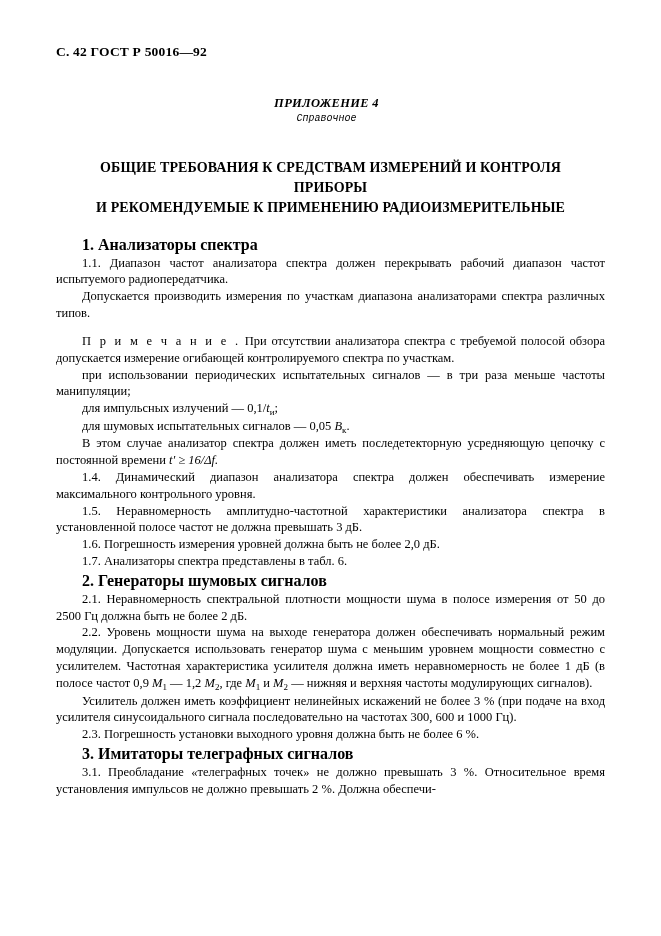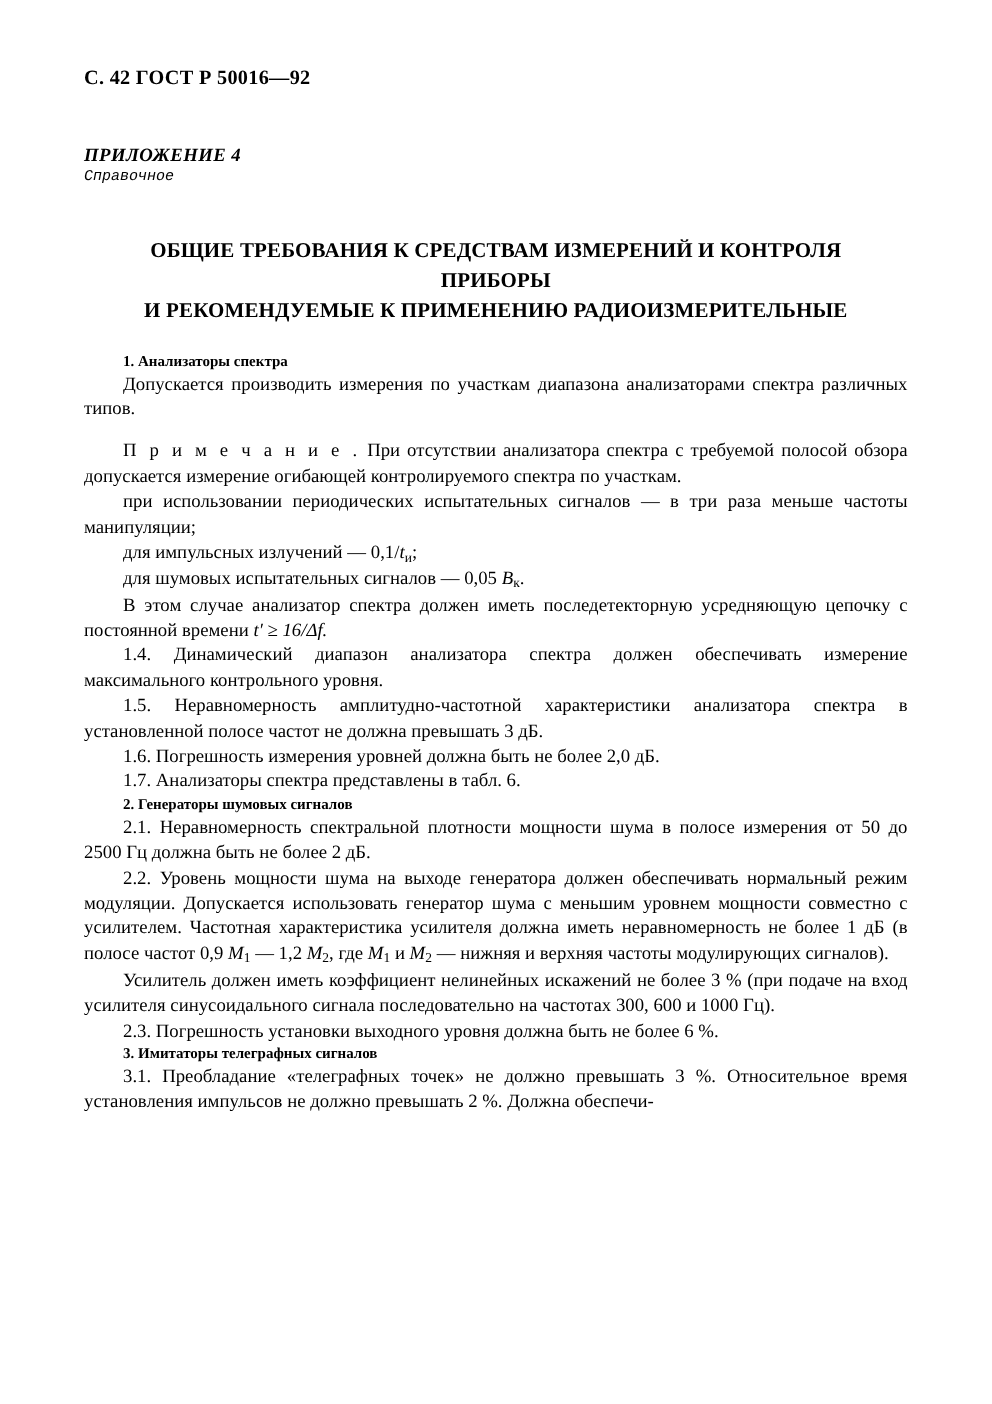--- a/index.html
+++ b/index.html
@@ -25,21 +25,21 @@
   }
   .header {
     font-family: "Liberation Serif", serif;
     font-size: 13.5px;
     font-weight: bold;
     letter-spacing: 0.2px;
     margin-bottom: 36px;
     white-space: nowrap;
   }
   .appendix-block {
-    text-align: left;
+    text-align: center;
     margin-right: 8px;
     margin-bottom: 34px;
   }
   .appendix-title {
     font-size: 12.5px;
     font-style: italic;
     font-weight: bold;
     letter-spacing: 0.3px;
   }
   .appendix-sub {
@@ -50,21 +50,21 @@
   }
   .doc-title {
     text-align: center;
     font-size: 14px;
     font-weight: bold;
     line-height: 1.42;
     margin: 0 8px 18px 8px;
     letter-spacing: 0.1px;
   }
   .section-head {
-    font-size: 10px;
+    font-size: 16px;
     font-weight: bold;
     text-indent: 26px;
     margin-top: 2px;
     margin-bottom: 1px;
   }
   p.para {
     font-size: 12.5px;
     line-height: 1.345;
     text-align: justify;
     text-indent: 26px;
@@ -99,20 +99,21 @@
   </div>
 
   <div class="doc-title">
     <div>ОБЩИЕ ТРЕБОВАНИЯ К СРЕДСТВАМ ИЗМЕРЕНИЙ И КОНТРОЛЯ</div>
     <div>ПРИБОРЫ</div>
     <div>И РЕКОМЕНДУЕМЫЕ К ПРИМЕНЕНИЮ РАДИОИЗМЕРИТЕЛЬНЫЕ</div>
   </div>
 
   <div class="section-head">1. Анализаторы спектра</div>
 
+  <p class="para">1.1. Диапазон частот анализатора спектра должен перекрывать рабочий диапазон частот испытуемого радиопередатчика.</p>
   <p class="para">Допускается производить измерения по участкам диапазона анализаторами спектра различных типов.</p>
 
   <p class="para gap-above"><span class="note-sp">П р и м е ч а н и е .</span> <span>При отсутствии анализатора спектра с требуемой полосой обзора допускается измерение огибающей контролируемого спектра по участкам.</span></p>
 
   <p class="para">при использовании периодических испытательных сигналов — в три раза меньше частоты манипуляции;</p>
   <p class="para"><span>для импульсных излучений — 0,1/</span><span class="ital">t</span><sub>и</sub><span>;</span></p>
   <p class="para"><span>для шумовых испытательных сигналов — 0,05 </span><span class="ital">B</span><sub>к</sub><span>.</span></p>
   <p class="para"><span>В этом случае анализатор спектра должен иметь последетекторную усредняющую цепочку с постоянной времени </span><span class="ital nowrap">t′ ≥ 16/Δf.</span></p>
 
   <p class="para">1.4. Динамический диапазон анализатора спектра должен обеспечивать измерение максимального контрольного уровня.</p>

